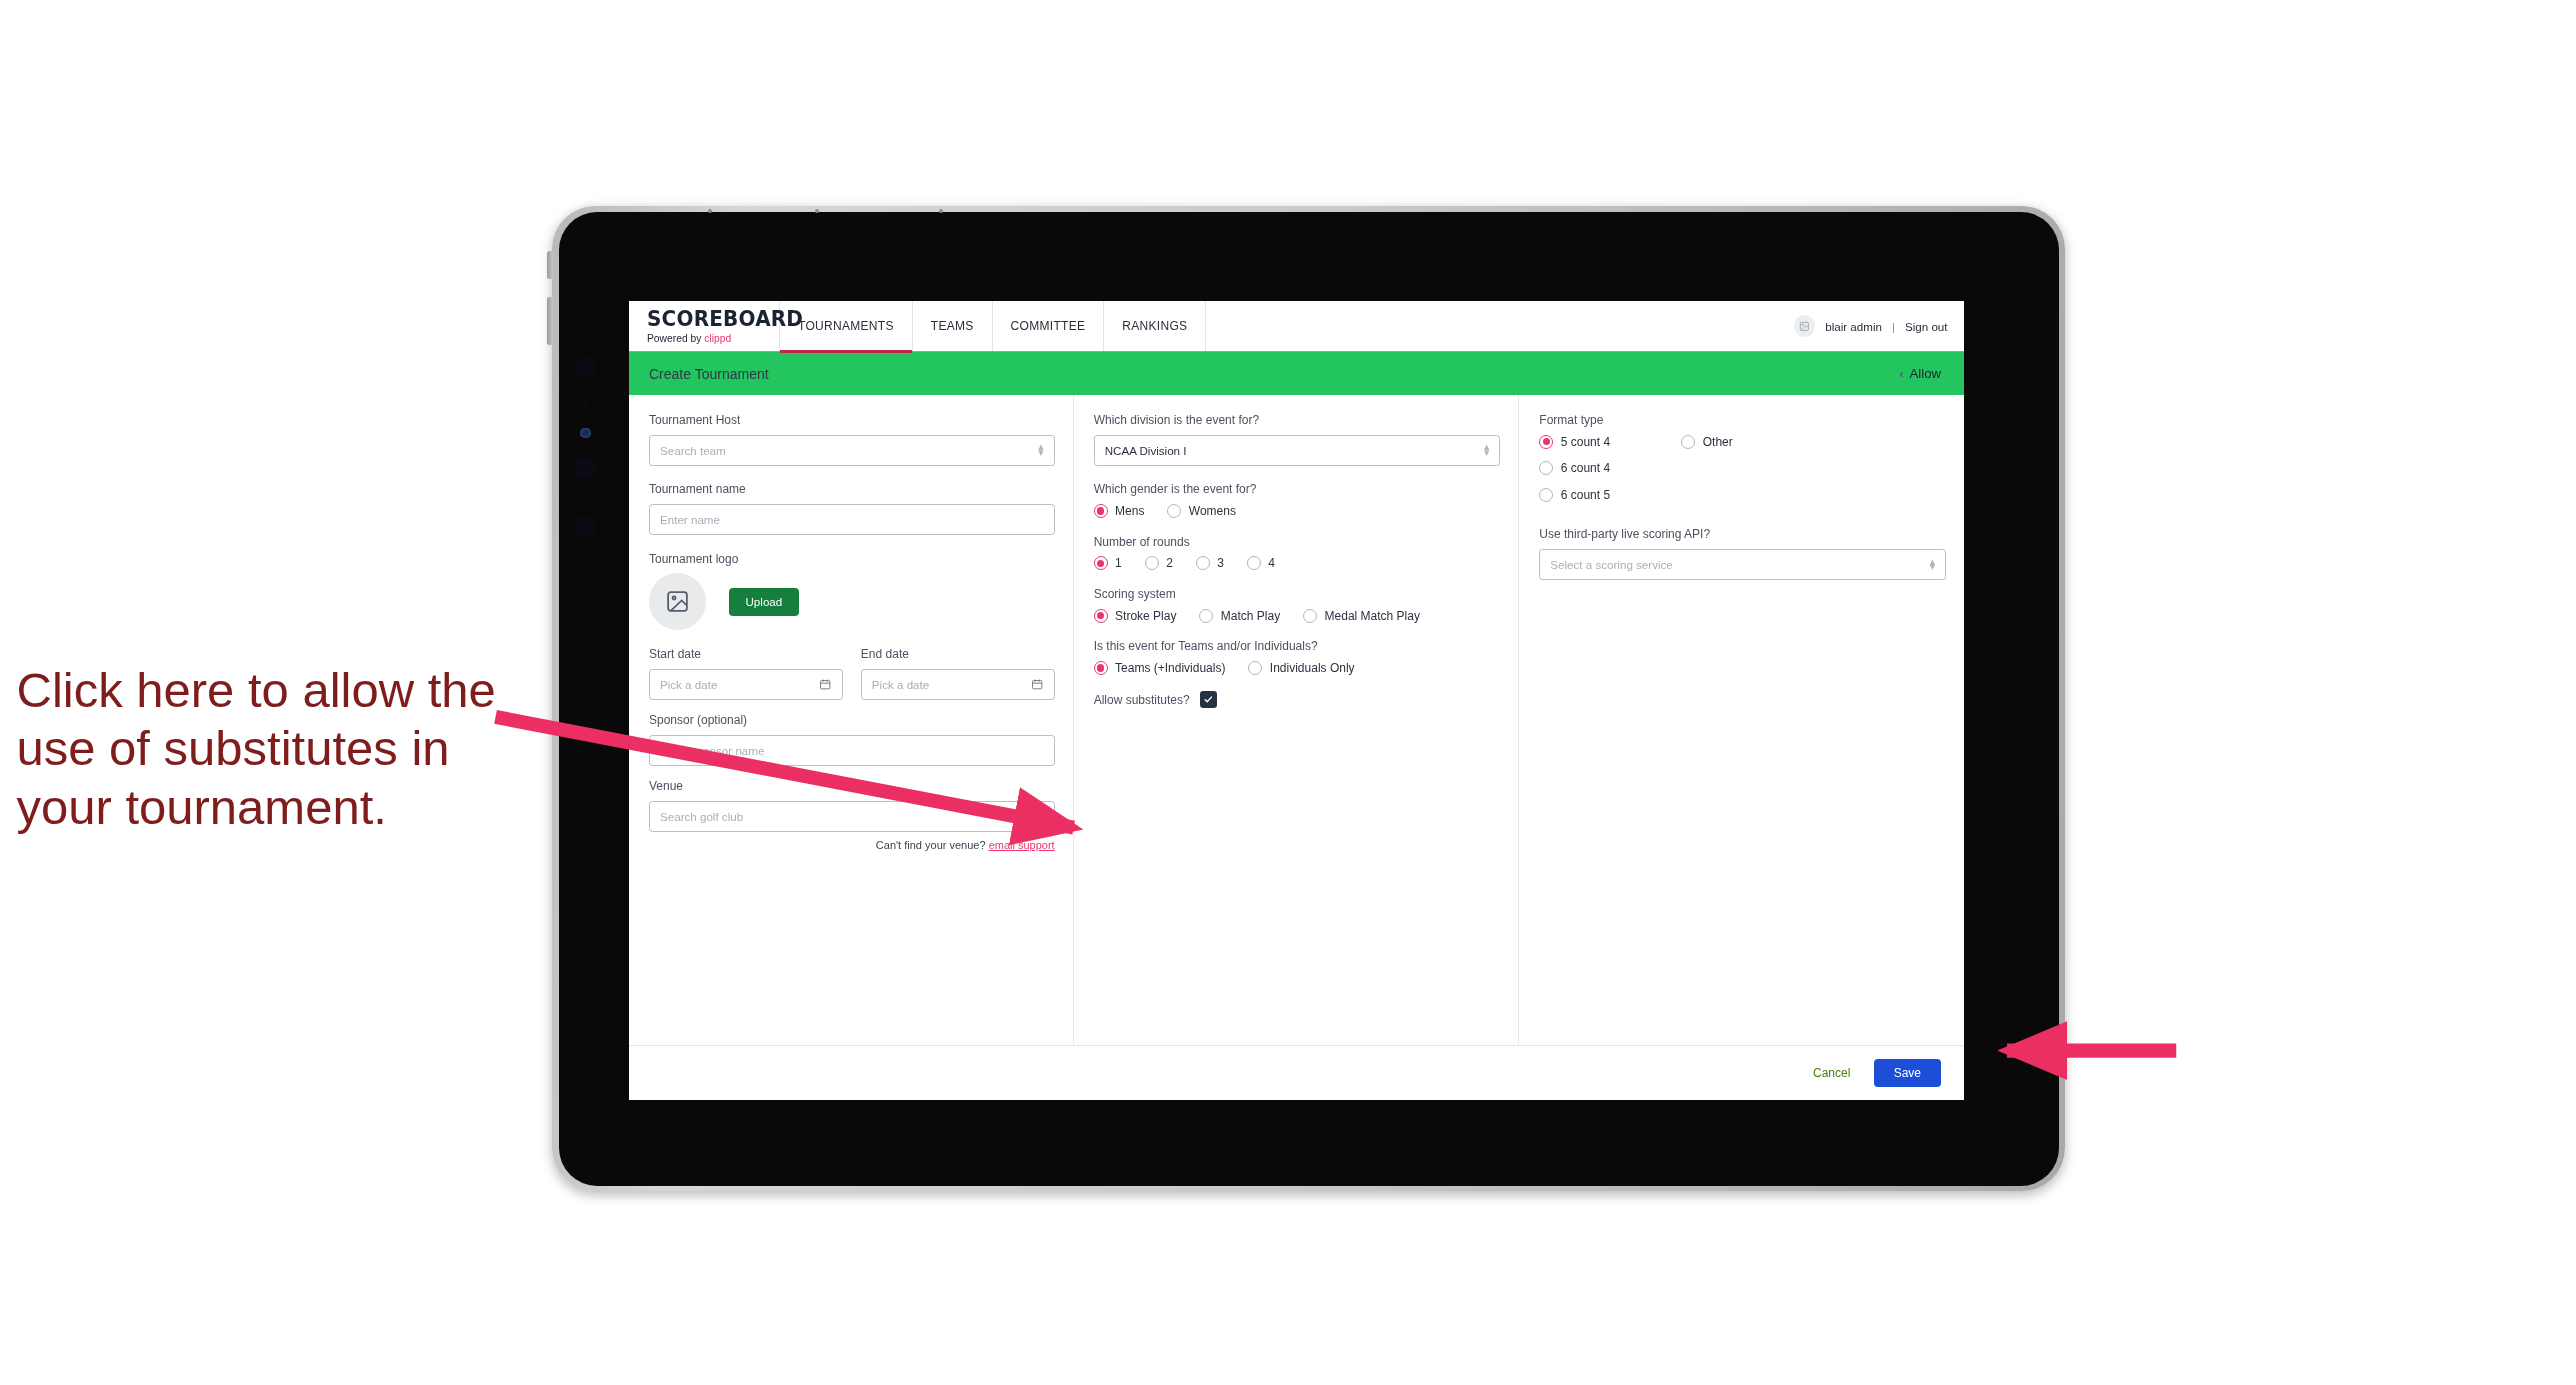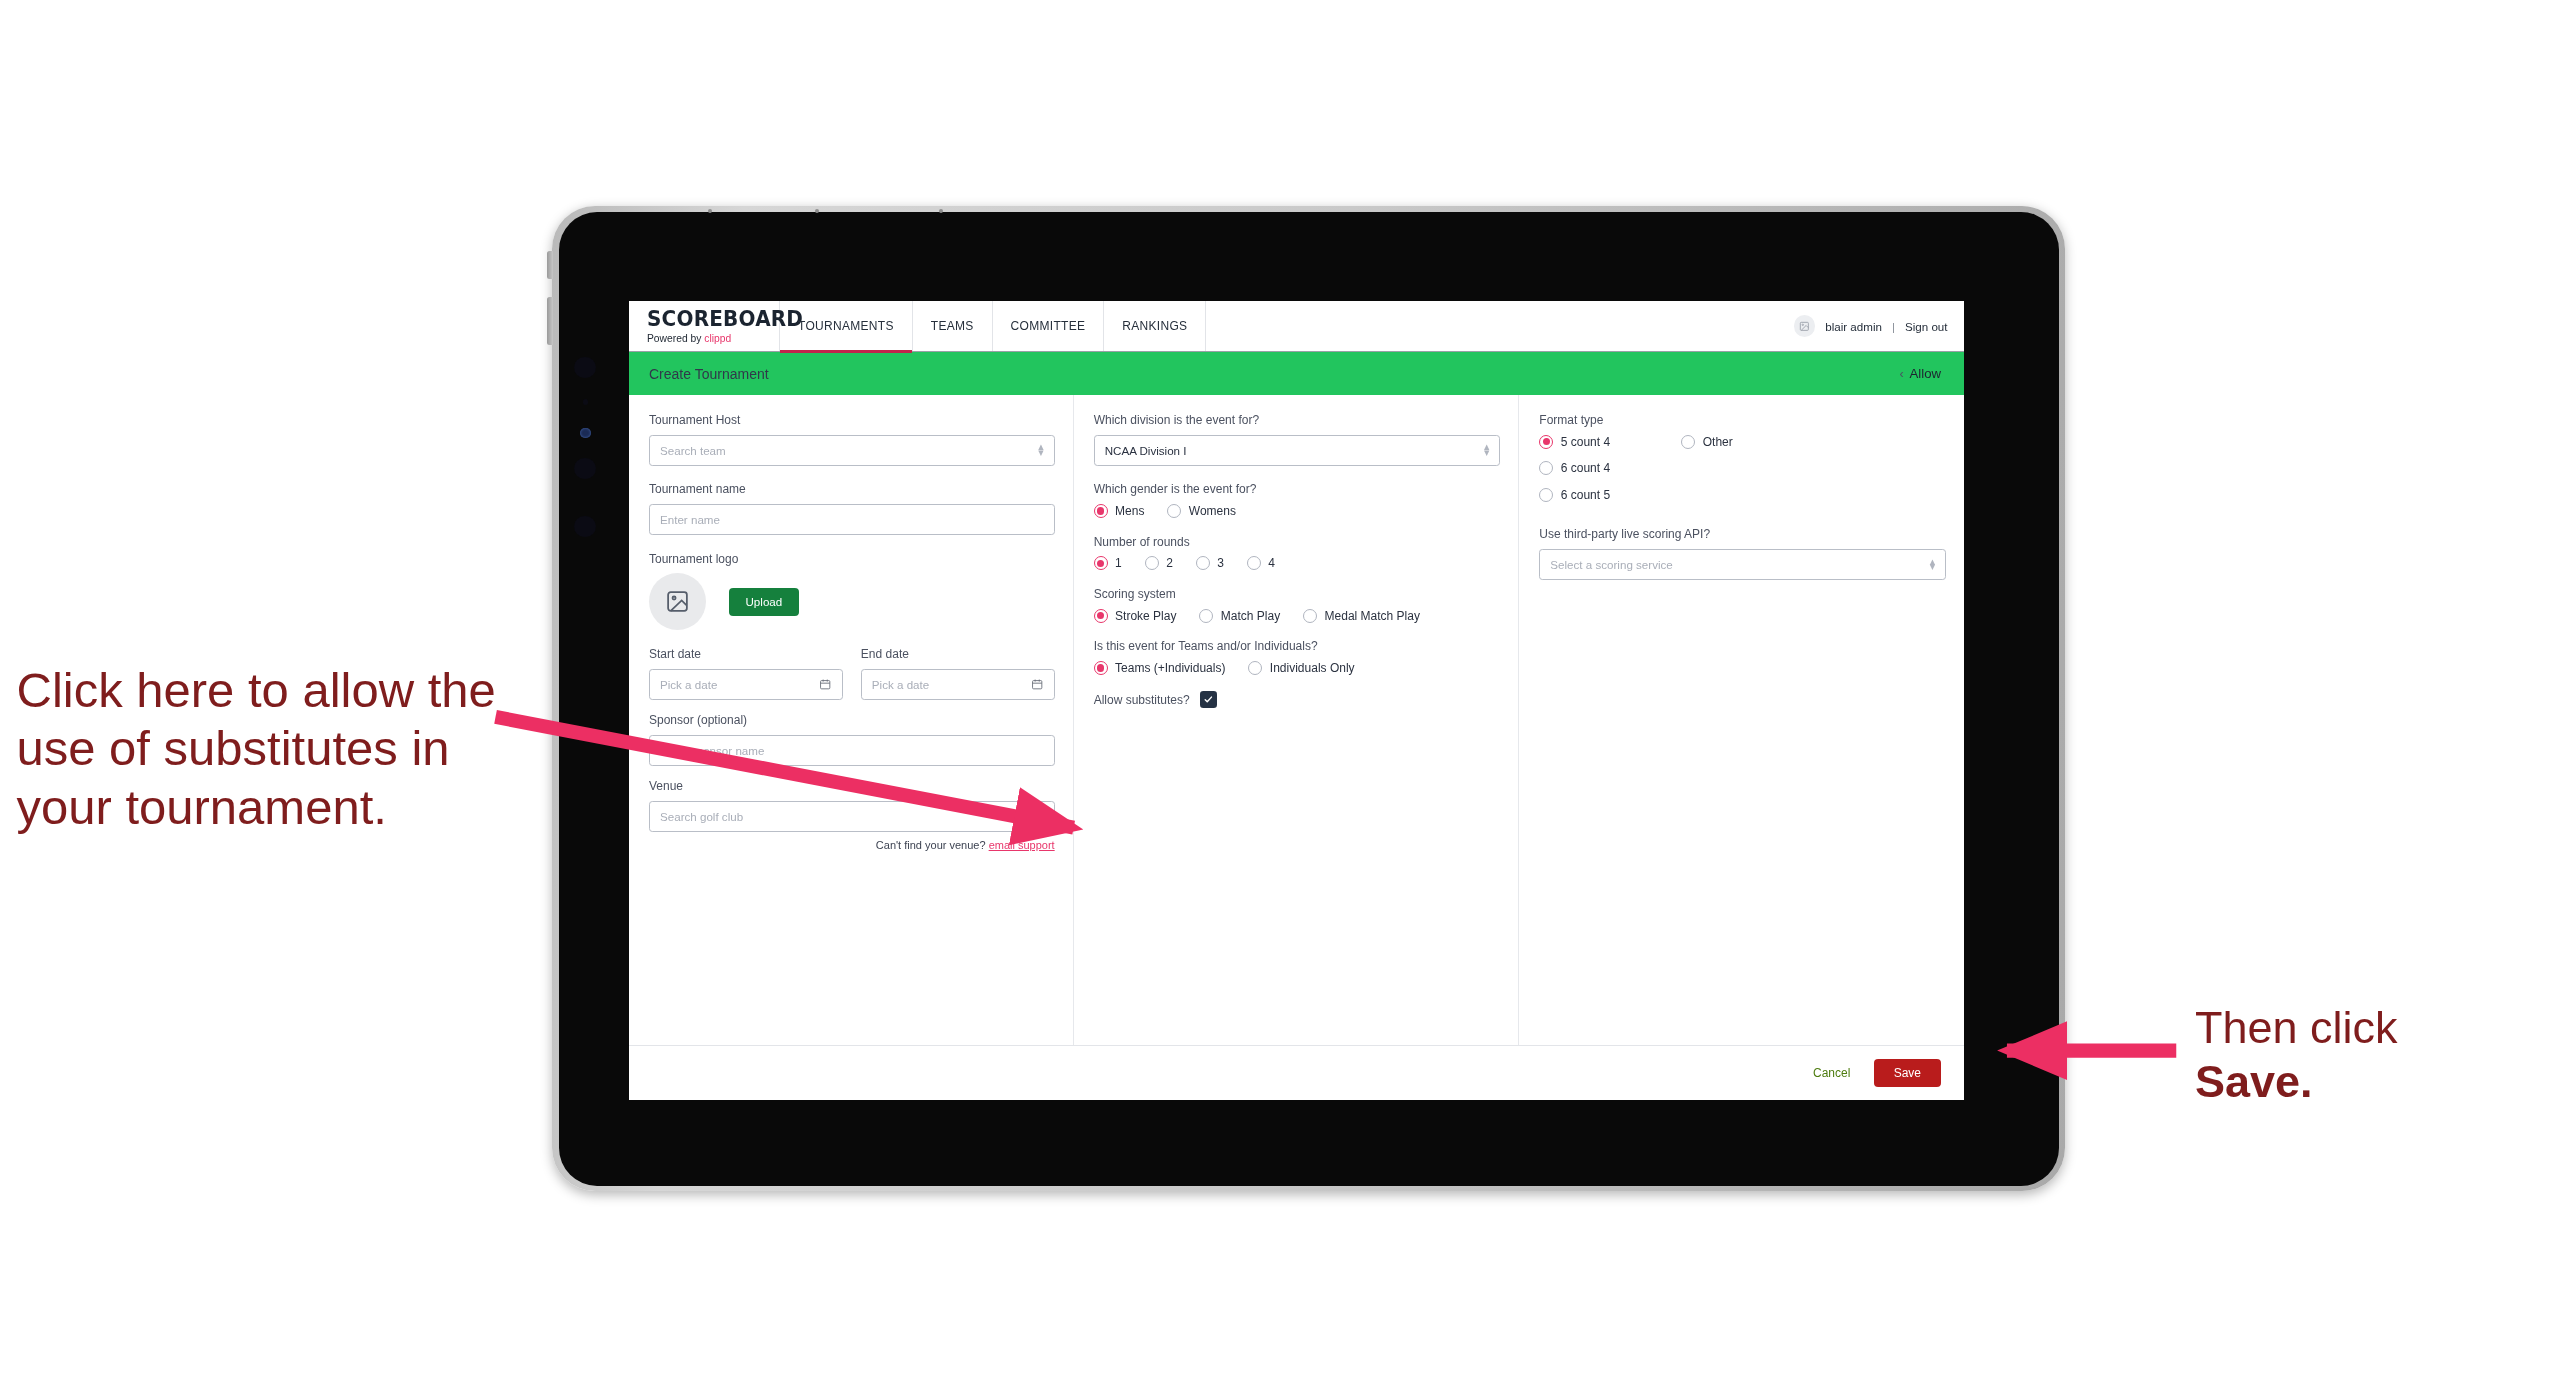--- a/index.html
+++ b/index.html
@@ -188,21 +188,21 @@
   #format-right { }
 
   
   #form-footer {
     height: 55px; border-top:0.8px solid #e3e5e9;
     display:flex; align-items:center; justify-content:flex-end;
     gap: 15px; padding-right: 23px; background:#fff;
   }
   #cancel-btn { font-size:12px; color:#4d7c0f; cursor:pointer; padding: 6.6px 8.3px; }
   #save-btn {
-    background:#b91c1c; color:#fff; font-size:12px;
+    background:#1d4ed8; color:#fff; font-size:12px;
     padding: 7.4px 20px; border-radius:4.1px; cursor:pointer;
   }
 
   
   .annot {
     position:absolute; color:#7f1d1d; line-height: 1.19;
     font-family: "Liberation Sans", sans-serif;
   }
   #annot-left { left: 16.5px; top: 661px; width: 529px; font-size: 49px; }
   #annot-right { left: 2195px; top: 1001px; width: 347px; font-size: 45px; }
@@ -501,19 +501,15 @@
       <marker id="arrowhead2" markerWidth="5" markerHeight="4.2" refX="4.3" refY="2.1" orient="auto">
         <polygon points="0,0 5,2.1 0,4.2" fill="#ec2f63"></polygon>
       </marker>
     </defs>
     <line x1="600" y1="868" x2="1300" y2="1002" stroke="#ec2f63" stroke-width="17" marker-end="url(#arrowhead1)"></line>
     <line x1="2635" y1="1272" x2="2430" y2="1272" stroke="#ec2f63" stroke-width="17" marker-end="url(#arrowhead2)"></line>
   </svg>
 
   <div class="annot" id="annot-left">Click here to allow the use of substitutes in your tournament.</div>
 
-  <div class="annot" id="annot-right">
-    <div>Then click</div>
-    <div class="bold">Save.</div>
-  </div>
 
 </div>
 
 
 </body></html>

